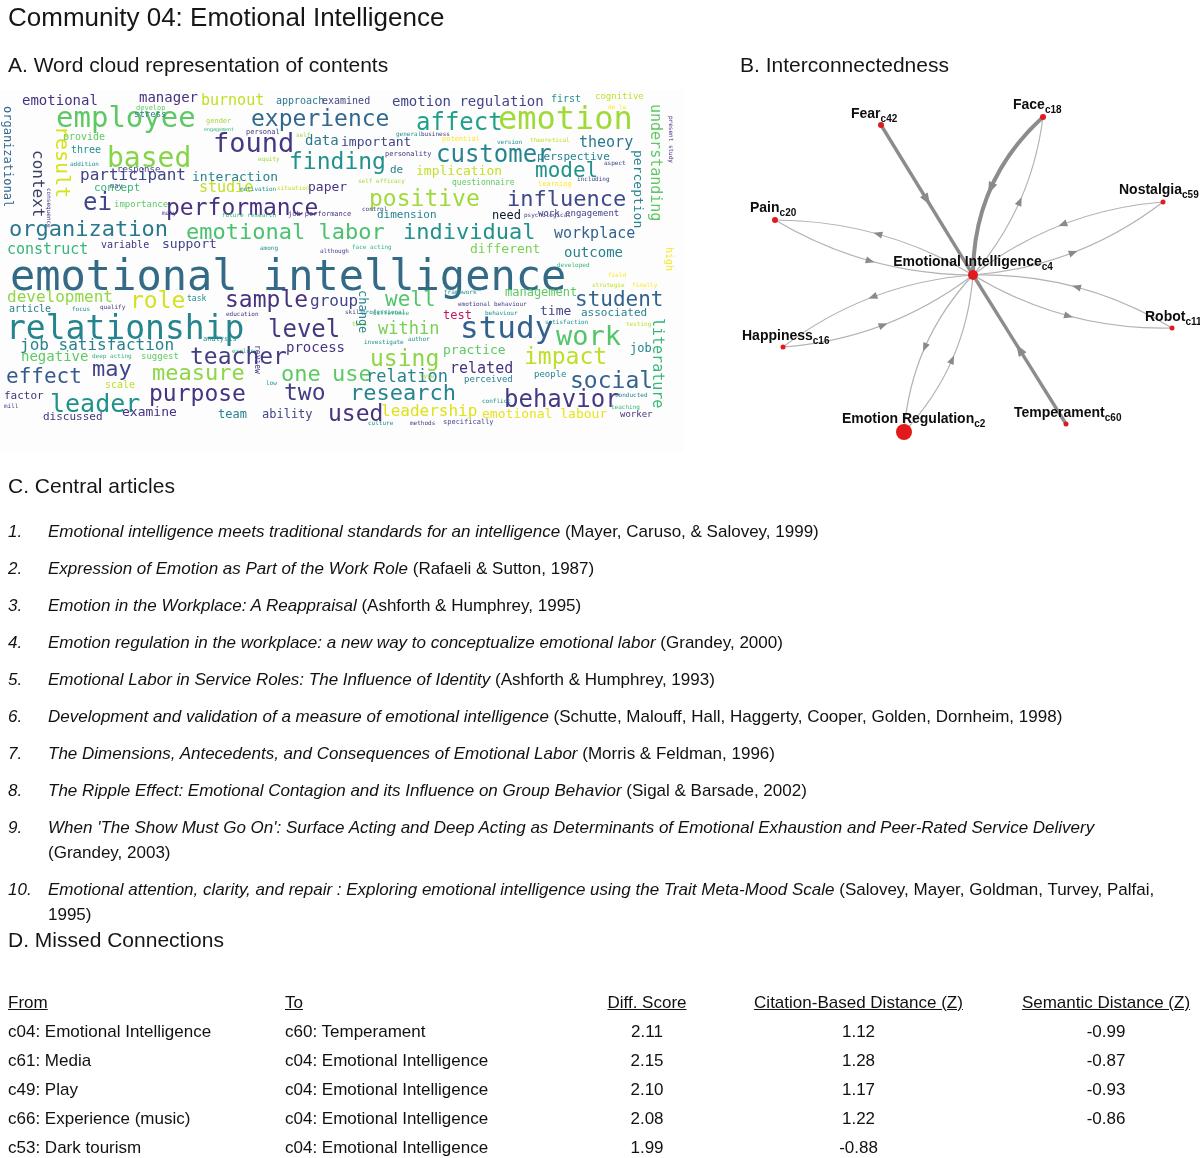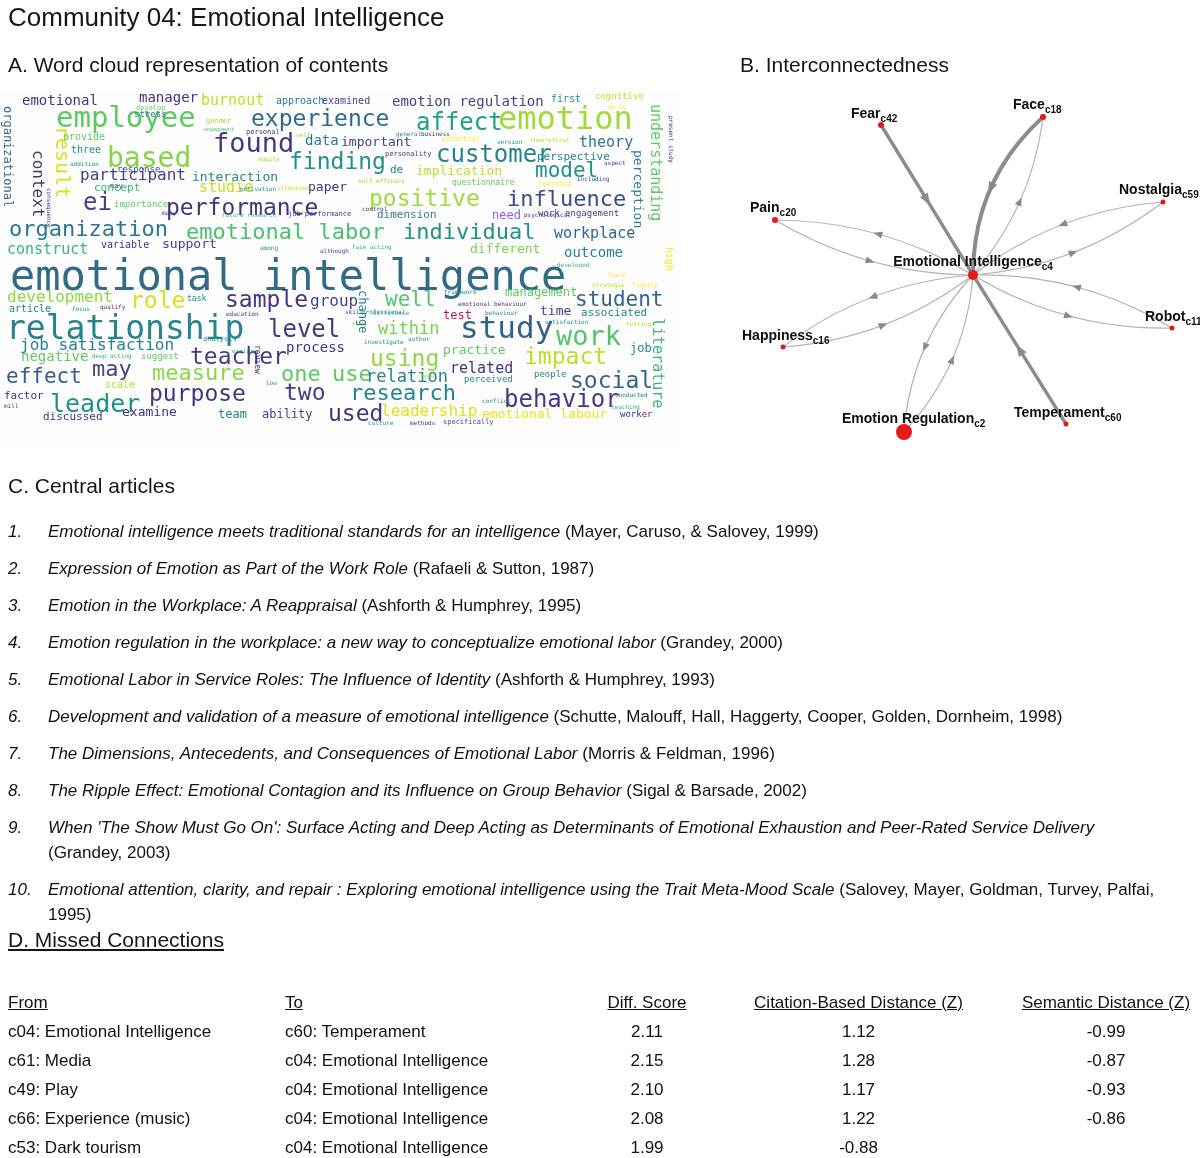--- a/index.html
+++ b/index.html
@@ -3,21 +3,21 @@
 <meta charset="utf-8">
 <style>
   html,body{margin:0;padding:0;background:#ffffff;}
   body{width:1200px;height:1158px;position:relative;font-family:"Liberation Sans",sans-serif;color:#111;overflow:hidden;}
 
   .page-title{position:absolute;left:8px;top:2px;font-size:26px;font-weight:400;color:#161616;}
   .sec-head{position:absolute;font-size:21px;font-weight:400;color:#161616;}
   #head-a{left:8px;top:53px;}
   #head-b{left:740px;top:53px;}
   #head-c{left:8px;top:474px;}
-  #head-d{left:8px;top:928px;text-decoration:underline;}
+  #head-d{left:8px;top:928px;}
 
   
   #wordcloud{position:absolute;left:0;top:90px;width:684px;height:362px;background:#fdfdfe;overflow:hidden;}
   .wcw{position:absolute;font-family:"DejaVu Sans Mono",monospace;line-height:1;white-space:nowrap;}
   .wcw.v{writing-mode:vertical-rl;}
 
   
   #network{position:absolute;left:730px;top:88px;width:470px;height:370px;}
   .nlabel{font-family:"Liberation Sans",sans-serif;font-weight:bold;font-size:14px;fill:#0d0d0d;}
 
@@ -101,21 +101,21 @@
     <span class="wcw" style="left: 114px; top: 110px; font-size: 9px; color: rgb(94, 201, 98);">importance</span>
     <span class="wcw" style="left: 166px; top: 98px; font-size: 23px; color: rgb(70, 50, 126); margin-top: 8px;">performance</span>
     <span class="wcw" style="left: 369px; top: 97px; font-size: 23px; color: rgb(159, 218, 58);">positive</span>
     <span class="wcw" style="left: 507px; top: 98px; font-size: 22px; color: rgb(62, 74, 137);">influence</span>
     <span class="wcw" style="left: 538px; top: 91px; font-size: 7px; color: rgb(253, 231, 37);">learning</span>
     <span class="wcw" style="left: 362px; top: 116px; font-size: 6px; color: rgb(65, 68, 135);">control</span>
     <span class="wcw" style="left: 162px; top: 120px; font-size: 6px; color: rgb(70, 50, 126);">many</span>
     <span class="wcw" style="left: 222px; top: 122px; font-size: 6px; color: rgb(53, 183, 121);">future research</span>
     <span class="wcw" style="left: 288px; top: 121px; font-size: 7px; color: rgb(70, 50, 126);">job performance</span>
     <span class="wcw" style="left: 377px; top: 119px; font-size: 11px; color: rgb(38, 130, 142);">dimension</span>
-    <span class="wcw" style="left: 492px; top: 119px; font-size: 12px; color: #8b5cf6;">need</span>
+    <span class="wcw" style="left: 492px; top: 119px; font-size: 12px; color: #0f172a;">need</span>
     <span class="wcw" style="left: 524px; top: 122px; font-size: 6px; color: rgb(68, 57, 131);">psychological</span>
     <span class="wcw" style="left: 538px; top: 119px; font-size: 9px; color: rgb(65, 68, 135);">work engagement</span>
     <span class="wcw" style="left: 9px; top: 128px; font-size: 22px; color: rgb(42, 120, 142);">organization</span>
     <span class="wcw" style="left: 186px; top: 131px; font-size: 22px; color: rgb(74, 193, 109);">emotional labor</span>
     <span class="wcw" style="left: 403px; top: 131px; font-size: 22px; color: rgb(33, 145, 140);">individual</span>
     <span class="wcw" style="left: 554px; top: 136px; font-size: 15px; color: rgb(51, 99, 141);">workplace</span>
     <span class="wcw" style="left: 7px; top: 152px; font-size: 15px; color: rgb(53, 183, 121);">construct</span>
     <span class="wcw" style="left: 101px; top: 150px; font-size: 10px; color: rgb(70, 50, 126);">variable</span>
     <span class="wcw" style="left: 162px; top: 147px; font-size: 13px; color: rgb(65, 68, 135);">support</span>
     <span class="wcw" style="left: 260px; top: 155px; font-size: 6px; color: rgb(33, 145, 140);">among</span>

